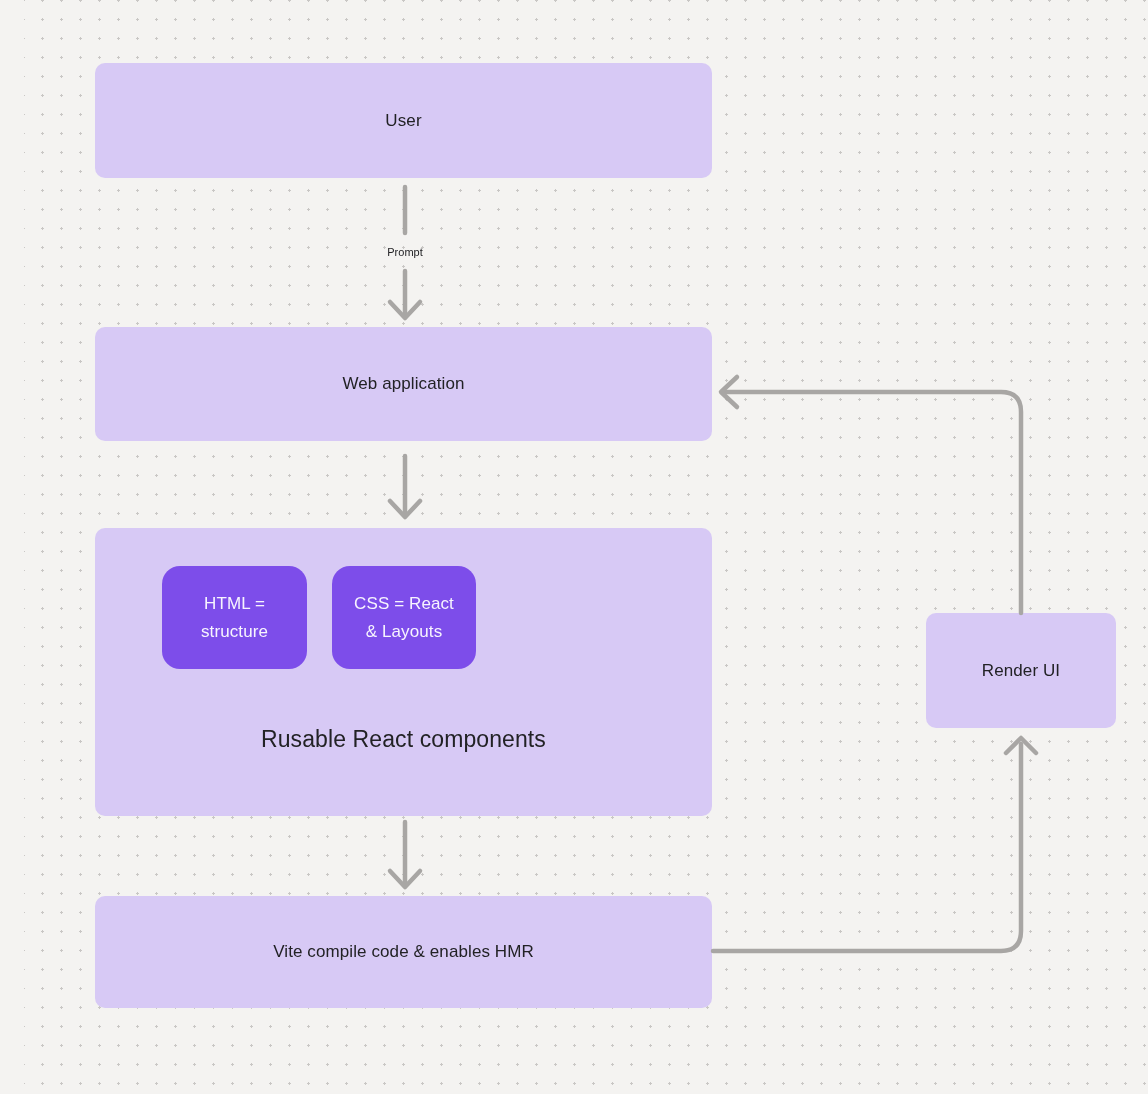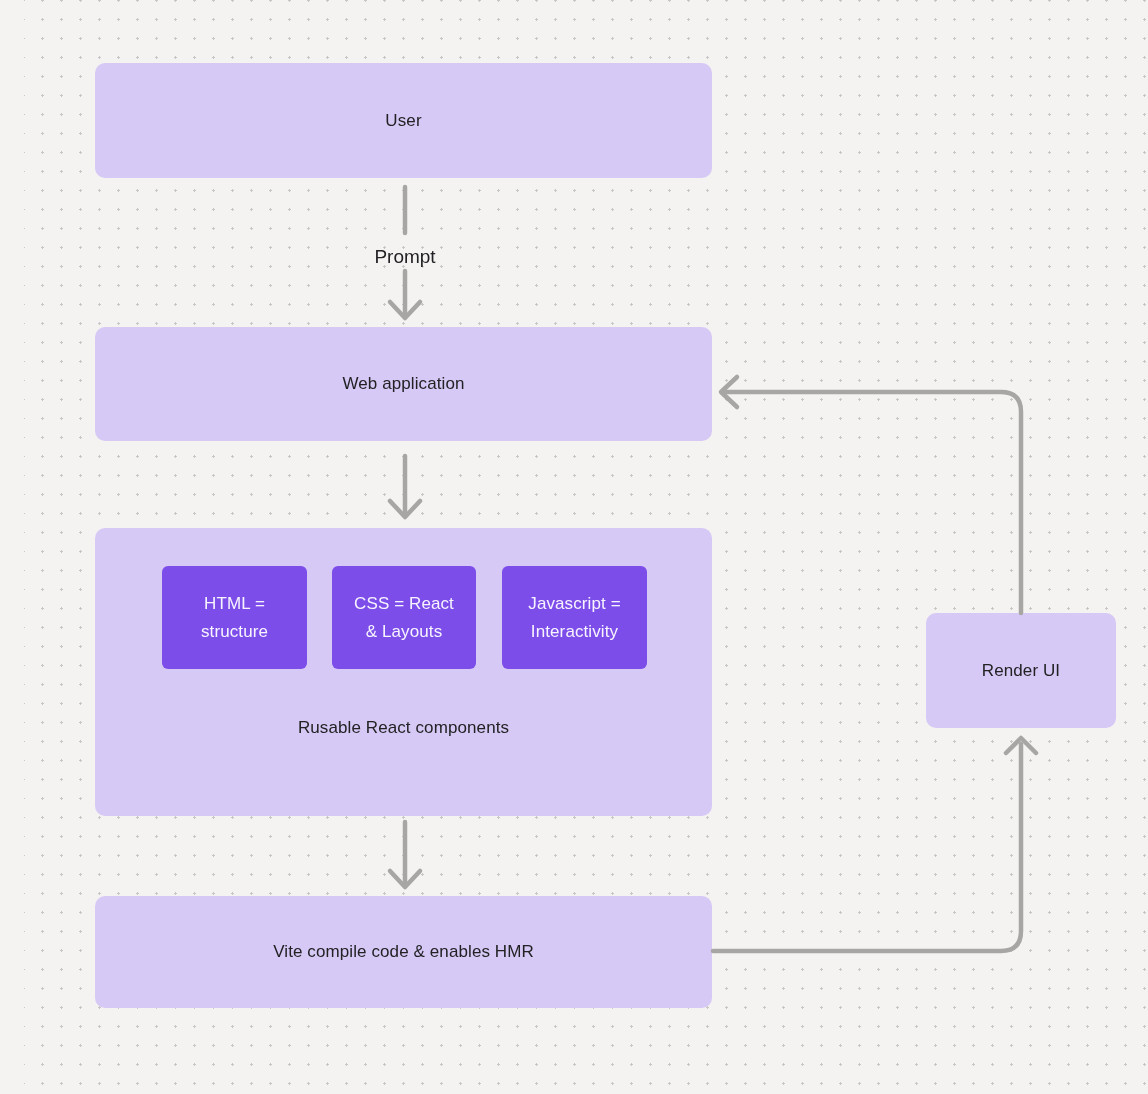--- a/index.html
+++ b/index.html
@@ -58,51 +58,51 @@
   .node-vite        { left: 71px;  top: 896px; width: 617px; height: 112px; }
   .node-render      { left: 902px; top: 613px; width: 190px; height: 115px; }
 
   .chip {
     position: absolute;
     top: 38px;
     width: 145px;
     height: 103px;
     background: var(--accent-fill, #7d4dea);
     color: var(--accent-text, #f7f4fe);
-    border-radius: 6px;
+    border-radius: 18px;
     display: flex;
     flex-direction: column;
     align-items: center;
     justify-content: center;
     font-size: 17px;
     font-weight: 500;
     line-height: 28px;
     text-align: center;
   }
   .chip-1 { left: 67px; }
   .chip-2 { left: 237px; width: 144px; }
   .chip-3 { left: 407px; }
 
   .group-label {
     position: absolute;
     left: 0;
-    top: 190px;
+    top: 198px;
     width: 100%;
     color: var(--node-text, #222225);
-    font-size: 17px;
+    font-size: 23px;
     font-weight: 500;
   }
   .edge-label {
     position: absolute;
     left: 331px;
     top: 246px;
     width: 100px;
     text-align: center;
     color: var(--node-text, #222225);
-    font-size: 19px;
+    font-size: 11px;
     font-weight: 500;
     z-index: 3;
   }
 </style>
 </head>
 <body>
 
 <div class="canvas">
 
   <svg class="connectors" viewBox="0 0 1148 1094" xmlns="http://www.w3.org/2000/svg">
@@ -137,24 +137,20 @@
 
   <div class="node node-group">
     <div class="chip chip-1">
       <span>HTML =</span>
       <span>structure</span>
     </div>
     <div class="chip chip-2">
       <span>CSS = React</span>
       <span>&amp; Layouts</span>
     </div>
-    <div class="chip chip-3">
-      <span>Javascript =</span>
-      <span>Interactivity</span>
-    </div>
     <div class="group-label">Rusable React components</div>
   </div>
 
   <div class="node node-render">
     <span>Render UI</span>
   </div>
 
   <div class="node node-vite">
     <span>Vite compile code &amp; enables HMR</span>
   </div>

